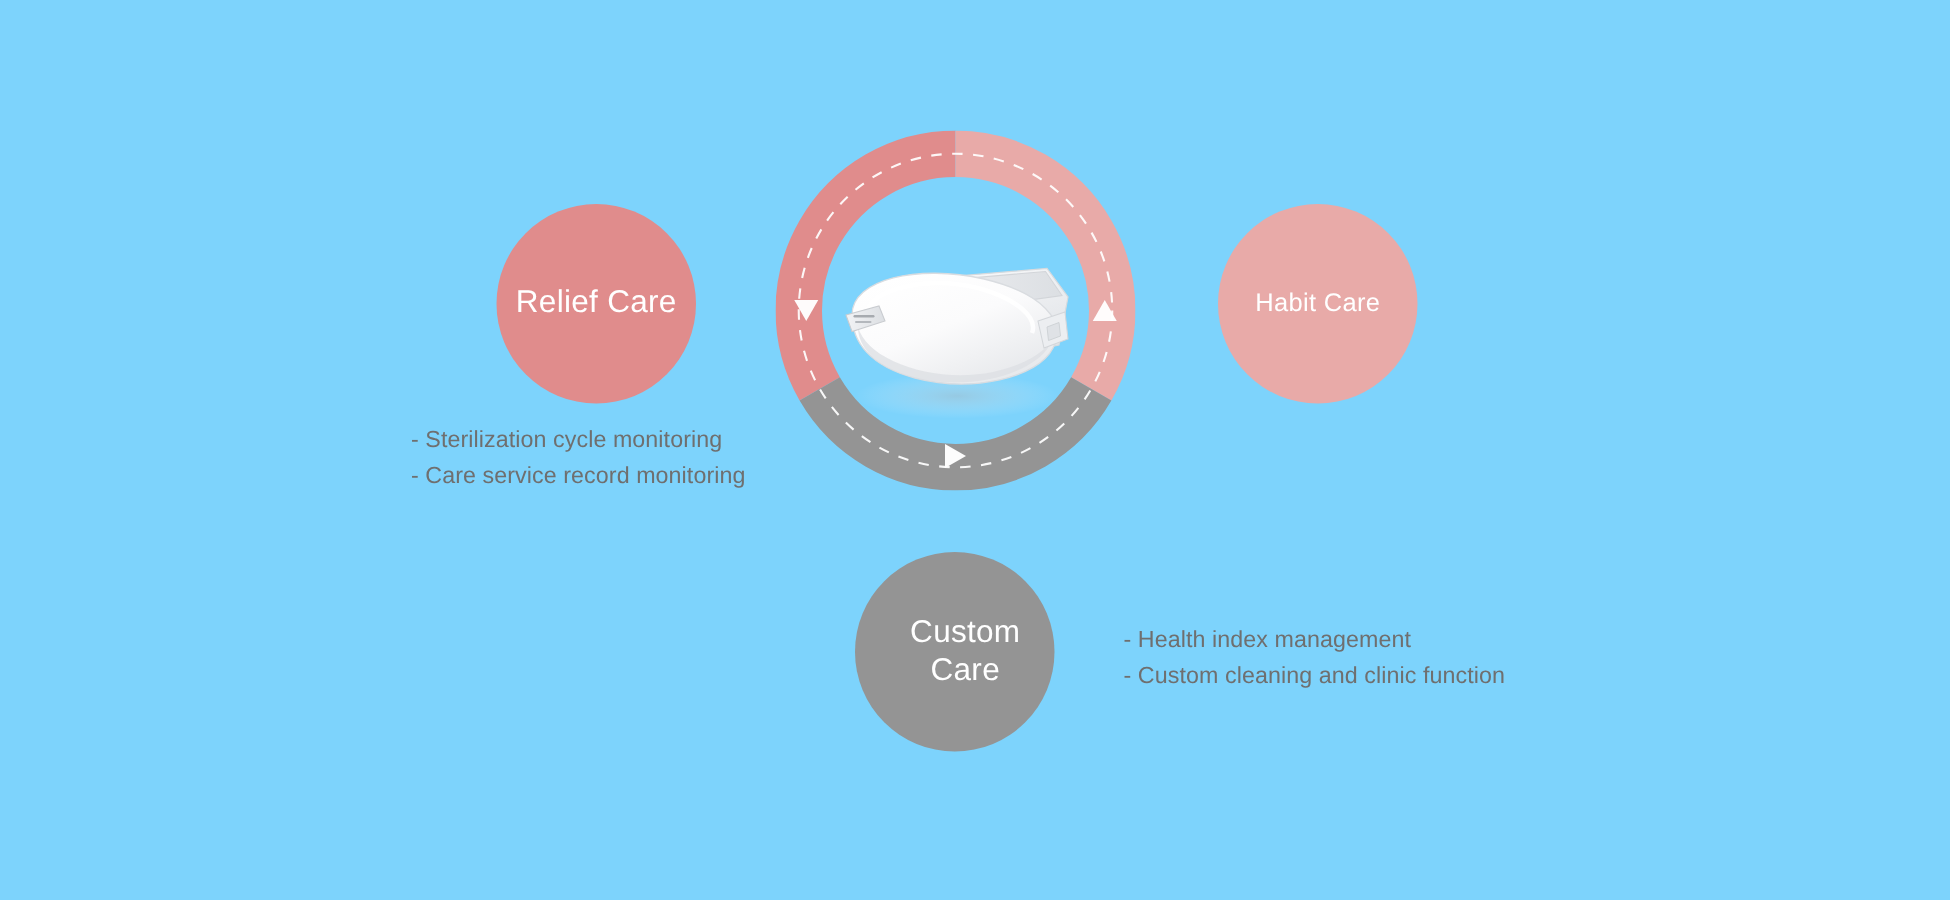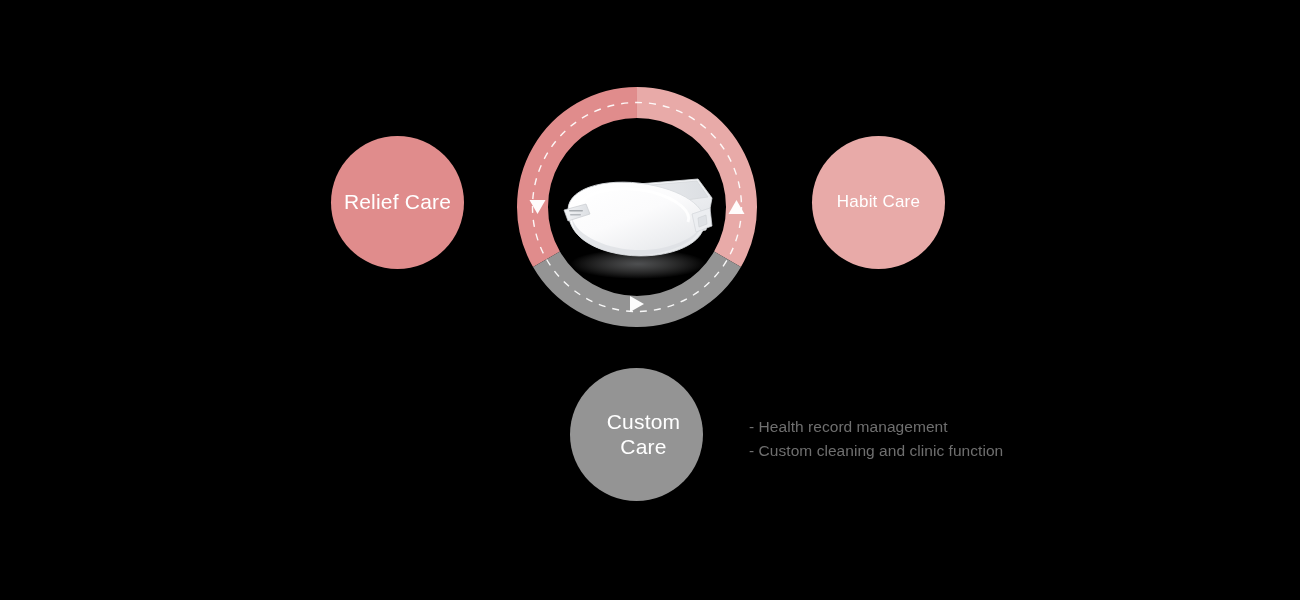--- a/index.html
+++ b/index.html
@@ -11,21 +11,21 @@
   body {
     width: 1300px;
     height: 600px;
     font-family: "Liberation Sans", sans-serif;
     overflow: hidden;
   }
   #stage {
     position: relative;
     width: 1300px;
     height: 600px;
-    background: #000000;
+    background: #7dd3fc;
   }
 
   
   .bubble {
     position: absolute;
     border-radius: 50%;
     display: flex;
     align-items: center;
     justify-content: center;
     text-align: center;
@@ -104,30 +104,32 @@
   #product svg { display: block; }
 </style>
 </head>
 <body>
 
 <div id="stage">
 
   <div class="bubble" id="bubble-relief">
     <span class="bubble-label">Relief Care</span>
   </div>
+  <div class="desc" id="desc-relief">- Sterilization cycle monitoring
+- Care service record monitoring</div>
 
   <div class="bubble" id="bubble-habit">
     <span class="bubble-label">Habit Care</span>
   </div>
 
   <div class="bubble" id="bubble-custom">
     <span class="bubble-label">Custom
 Care</span>
   </div>
-  <div class="desc" id="desc-custom">- Health record management
+  <div class="desc" id="desc-custom">- Health index management
 - Custom cleaning and clinic function</div>
 
   <div id="cycle">
     <svg width="240" height="240" viewBox="0 0 240 240" xmlns="http://www.w3.org/2000/svg">
 
       <g fill="none" stroke-width="31">
 
         <path stroke="#e08c8c" d="M 120 15.5
                  A 104.5 104.5 0 0 0 29.5 172.25"></path>
 

